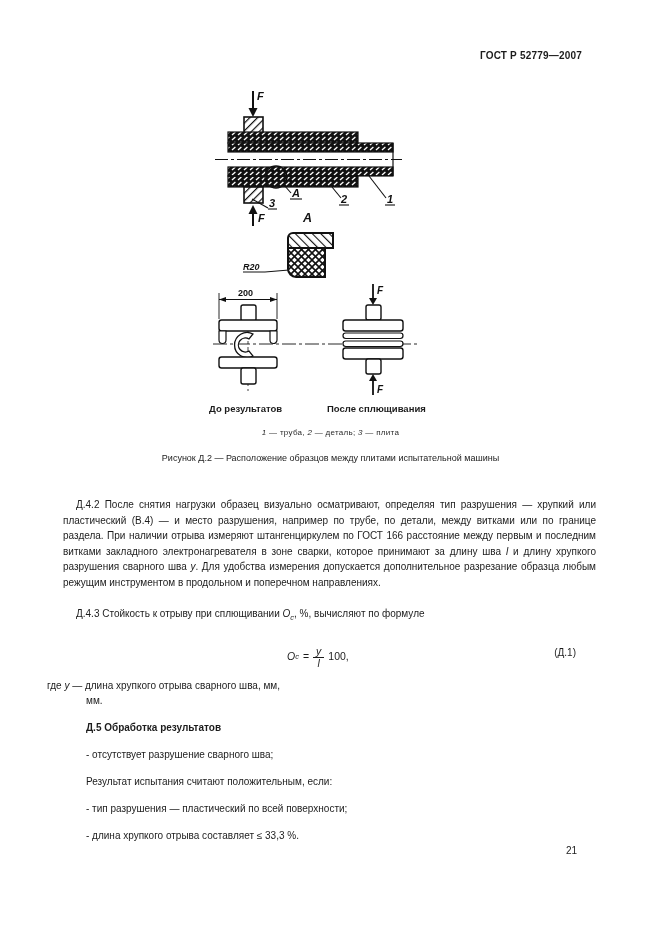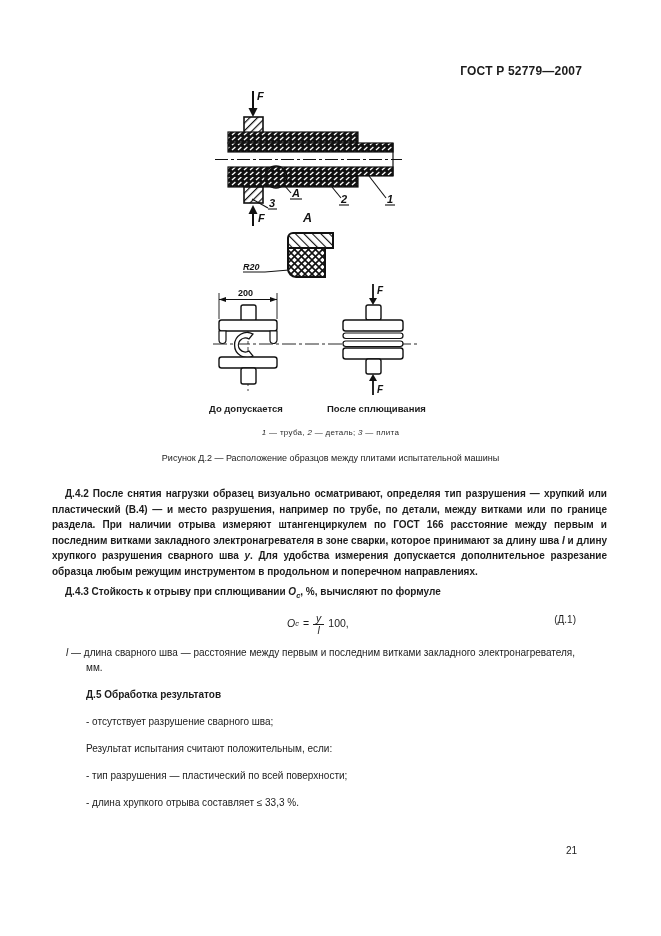--- a/index.html
+++ b/index.html
@@ -2,22 +2,22 @@
 <html><head>
 <meta charset="utf-8">
 <style>
   html,body{margin:0;padding:0;background:#8a8a8a;}
   .page{
     position:relative;width:661px;height:936px;background:#ffffff;
     font-family:"Liberation Sans",sans-serif;color:#1c1c1c;overflow:hidden;
     margin:0 auto;
   }
   .doc-header{
-    position:absolute;top:64px;left:0;width:582px;text-align:right;
-    font-size:12px;font-weight:bold;letter-spacing:.2px;
+    position:absolute;top:50px;left:0;width:582px;text-align:right;
+    font-size:10px;font-weight:bold;letter-spacing:.2px;
   }
   svg{position:absolute;}
   .svg-main{left:195px;top:86px;}
   .svg-detail{left:235px;top:225px;}
   .svg-flat{left:205px;top:283px;}
   .flat-label{
     position:absolute;font-size:9.5px;font-weight:bold;white-space:nowrap;
   }
   .before-label{top:403px;left:209px;}
   .after-label{top:403px;left:327px;}
@@ -26,21 +26,21 @@
     font-size:8px;color:#2a2a2a;letter-spacing:.3px;
   }
   .fig-caption{
     position:absolute;top:453px;left:0;width:661px;text-align:center;
     font-size:9px;color:#222;
   }
   .text-block{
     position:absolute;top:481px;left:47px;width:565px;
     font-size:10px;line-height:15.5px;
   }
-  .par{margin:5px;text-align:justify;font-weight:bold;}
+  .par{margin:16px;text-align:justify;}
   .indent{text-indent:13px;}
   .formula-row{position:relative;height:34px;margin-top:4px;}
   .formula{
     position:absolute;left:240px;top:4px;display:inline-flex;align-items:center;
     font-size:10.5px;
   }
   .formula .sub{font-size:7.5px;font-style:italic;}
   .formula .eq{margin:0 4px;}
   .frac{display:inline-flex;flex-direction:column;align-items:center;margin-right:4px;line-height:11px;}
   .frac .num{border-bottom:1px solid #1c1c1c;padding:0 3px;}
@@ -179,21 +179,21 @@
       <rect x="138" y="50" width="60" height="5.5" rx="2.7" fill="#fff" stroke="#111" stroke-width="1.2"></rect>
       <rect x="138" y="58" width="60" height="5.5" rx="2.7" fill="#fff" stroke="#111" stroke-width="1.2"></rect>
       <rect x="138" y="65" width="60" height="11" rx="2.5" fill="#fff" stroke="#111" stroke-width="1.4"></rect>
       <rect x="161" y="76" width="15" height="15" rx="2" fill="#fff" stroke="#111" stroke-width="1.4"></rect>
       <polygon points="164,98 172,98 168,91" fill="#111"></polygon>
       <line x1="168" y1="97" x2="168" y2="112" stroke="#111" stroke-width="1.8"></line>
       <text class="lbl" x="172" y="110" font-size="10">F</text>
     </g>
   </svg>
 
-  <div class="flat-label before-label">До допускается</div>
+  <div class="flat-label before-label">До результатов</div>
   <div class="flat-label after-label">После сплющивания</div>
 
   <div class="legend"><i>1</i><span> — труба, </span><i>2</i><span> — деталь; </span><i>3</i><span> — плита</span></div>
 
   <div class="fig-caption">Рисунок Д.2 — Расположение образцов между плитами испытательной машины</div>
 
   <div class="text-block">
 
     <p class="par indent"><span>Д.4.2 После снятия нагрузки образец визуально осматривают, определяя тип разрушения — хрупкий или пластический (В.4) — и место разрушения, например по трубе, по детали, между витками или по границе раздела. При наличии отрыва измеряют штангенциркулем по ГОСТ 166 расстояние между первым и последним витками закладного электронагревателя в зоне сварки, которое принимают за длину шва </span><i>l</i><span> и длину хрупкого разрушения сварного шва </span><i>у</i><span>. Для удобства измерения допускается дополнительное разрезание образца любым режущим инструментом в продольном и поперечном направлениях.</span></p>
 
@@ -207,21 +207,21 @@
           <span class="frac">
             <i class="num">у</i>
             <i class="den">l</i>
           </span>
           <span>100,</span>
         </span>
       <span class="eq-number">(Д.1)</span>
     </div>
 
     <div class="where">
-      <div class="where-row2"><i>l</i><span> — длина сварного шва — расстояние между первым и последним витками закладного электронагревателя,</span></div>
+      <div class="where-row1"><span>где </span><i>у</i><span> — длина хрупкого отрыва сварного шва, мм,</span></div>
       <div class="where-cont">мм.</div>
     </div>
 
     <div class="d5">
       <p class="d5-head">Д.5 Обработка результатов</p>
       <p>- отсутствует разрушение сварного шва;</p>
       <p>Результат испытания считают положительным, если:</p>
       <p>- тип разрушения — пластический по всей поверхности;</p>
       <p>- длина хрупкого отрыва составляет ≤ 33,3 %.</p>
     </div>

